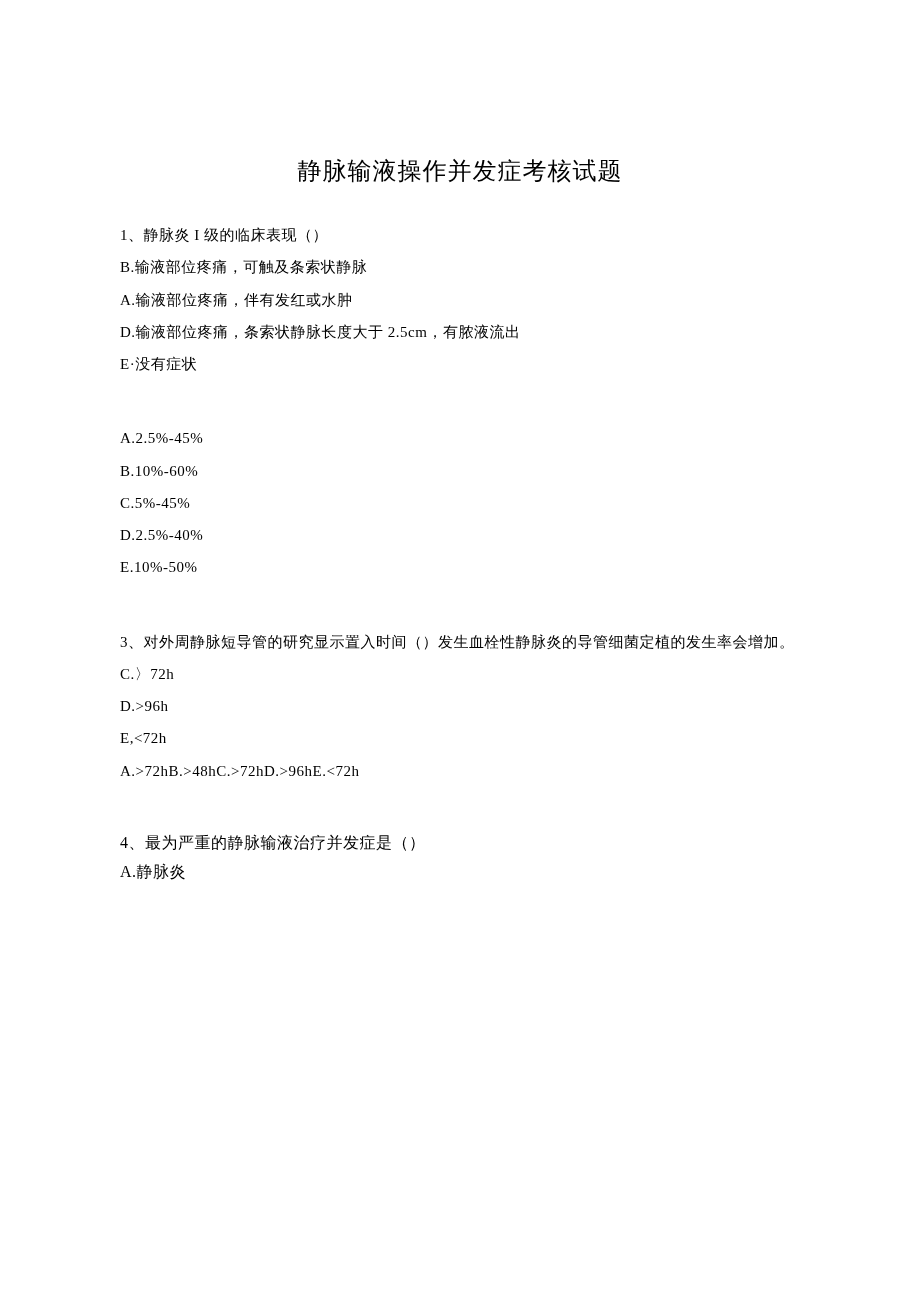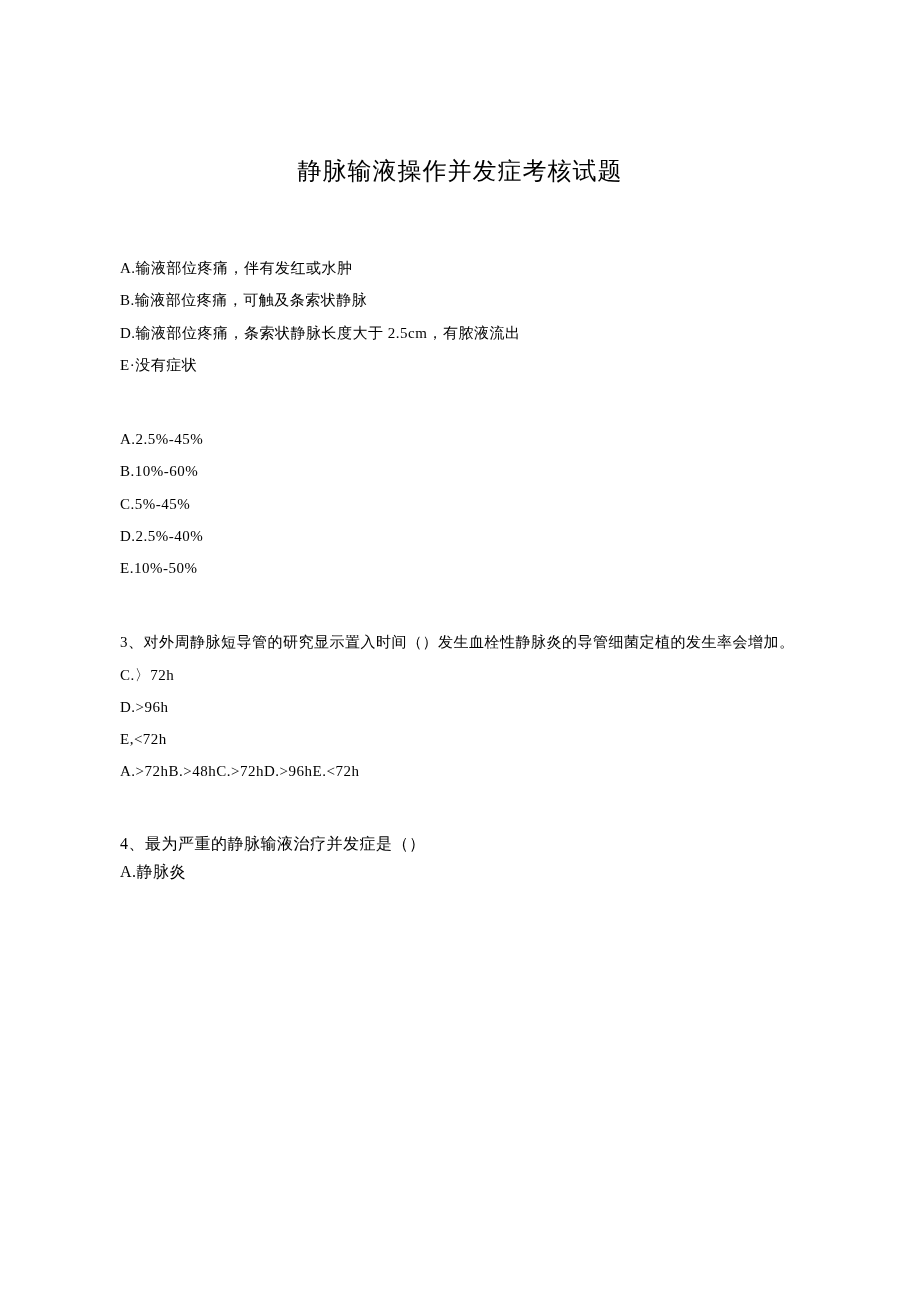--- a/index.html
+++ b/index.html
@@ -12,21 +12,21 @@
       width: 920px;
       min-height: 1302px;
       font-family: "SimSun", "宋体", serif;
       color: #000000;
       padding: 155px 120px 80px 120px;
     }
     .title {
       text-align: center;
       font-size: 24px;
       font-weight: normal;
-      margin-bottom: 65px;
+      margin-bottom: 32px;
       letter-spacing: 1px;
     }
     .question-block {
       margin-bottom: 42px;
     }
     .question-text {
       font-size: 15px;
       line-height: 2.15;
       letter-spacing: 0.5px;
     }
@@ -40,22 +40,25 @@
       line-height: 1.8;
       letter-spacing: 0.5px;
     }
   </style>
 </head>
 <body>
 
 <h1 class="title">静脉输液操作并发症考核试题</h1>
 
 <div class="question-block">
+  <div class="question-text">
+    <span>1、</span><span>静脉炎 I 级的临床表现（）</span>
+  </div>
+  <div class="option">B.输液部位疼痛，可触及条索状静脉</div>
   <div class="option">A.输液部位疼痛，伴有发红或水肿</div>
-  <div class="option">B.输液部位疼痛，可触及条索状静脉</div>
   <div class="option">D.输液部位疼痛，条索状静脉长度大于 2.5cm，有脓液流出</div>
   <div class="option">E·没有症状</div>
 </div>
 
 <div class="question-block">
   <div class="option">A.2.5%-45%</div>
   <div class="option">B.10%-60%</div>
   <div class="option">C.5%-45%</div>
   <div class="option">D.2.5%-40%</div>
   <div class="option">E.10%-50%</div>

